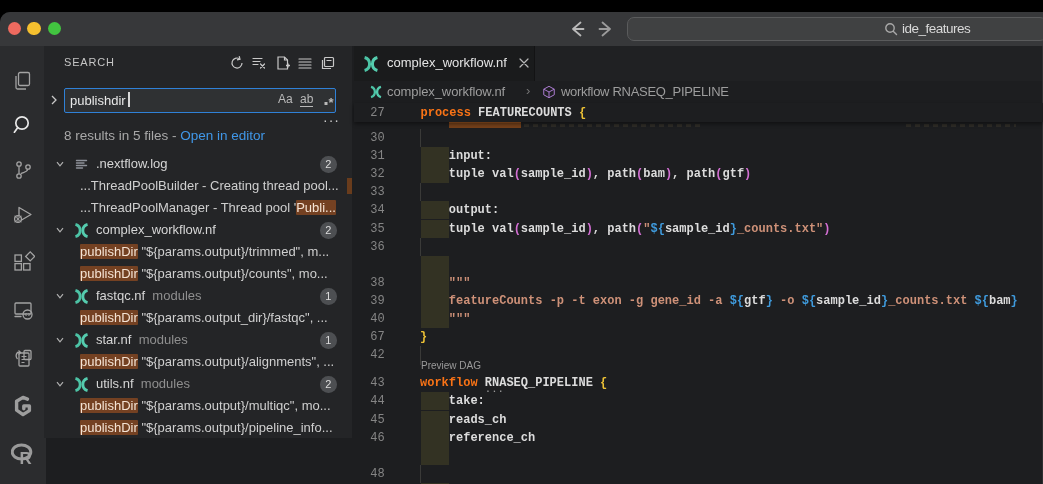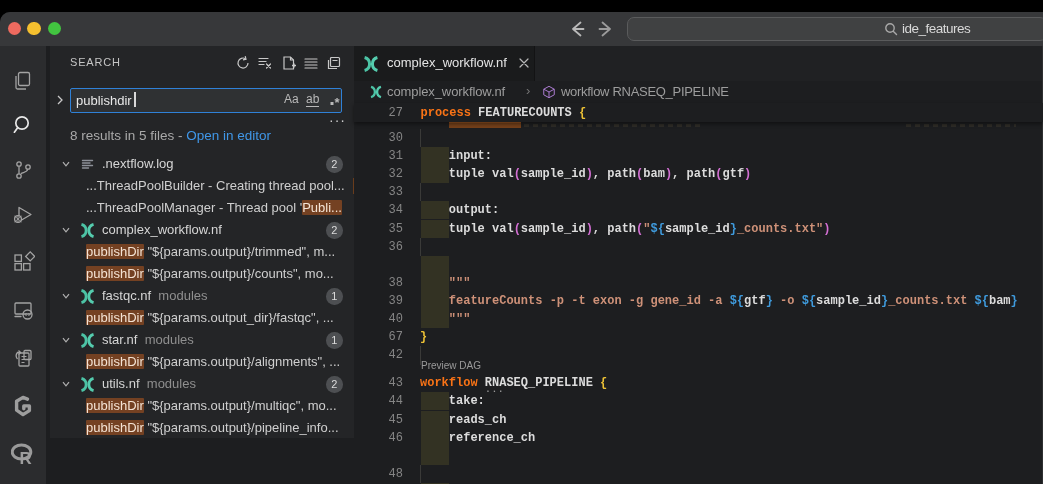--- a/index.html
+++ b/index.html
@@ -14,21 +14,21 @@
   .tl.y { left:27.4px; background:#f5c02f; }
   .tl.g { left:47.6px; background:#42c440; }
   .navarr { position:absolute; top:5px; width:22px; height:24px; color:#b9b9b9; }
   .urlfield { position:absolute; left:627px; top:4.5px; width:420px; height:24px;
               background:#404142; border:1px solid #5a5b5c; border-radius:7px; }
   .urltext { position:absolute; left:902px; top:9px; color:#d9d9d9; font-size:13.5px; letter-spacing:-0.5px; line-height:16px; }
   
   .abar { position:absolute; left:0; top:34px; width:46px; height:450px; background:#2b2c2e; }
   .aicon { position:absolute; left:11px; width:24px; height:24px; }
   
-  .sidebar { position:absolute; left:50px; top:34px; width:308px; height:392px; background:#242527; overflow:hidden; }
+  .sidebar { position:absolute; left:44px; top:34px; width:308px; height:392px; background:#242527; overflow:hidden; }
   .sb-title { position:absolute; left:20px; top:10px; font-size:11px; color:#c5c5c5; letter-spacing:0.8px; }
   .hicon { position:absolute; top:9px; width:16px; height:16px; }
   .srchbox { position:absolute; left:19.5px; top:42px; width:272px; height:25px;
              background:#2f3133; border:1px solid #2f81d7; border-radius:2px; }
   .srchtext { position:absolute; left:26px; top:46.5px; font-size:13px; color:#e8e8e8; }
   .caret { position:absolute; left:84px; top:46px; width:1.5px; height:15px; background:#d8d8d8; }
   .boxbtn { position:absolute; top:46px; font-size:12px; color:#b9b9b9; }
   .chev-replace { position:absolute; left:5px; top:49px; width:10px; height:10px; }
   .dots { position:absolute; left:279px; top:66px; color:#cccccc; font-size:14px; letter-spacing:1px; }
   .results { position:absolute; left:20px; top:82px; font-size:13.5px; color:#a9a9a9; }
@@ -47,21 +47,21 @@
   
   .edgroup { position:absolute; left:354px; top:34px; width:689px; height:450px; background:#1d1e20; }
   .tabstrip { position:absolute; left:0; top:0; width:689px; height:35px; background:#202123; }
   .tab { position:absolute; left:0; top:0; width:181px; height:35px; background:#1a1b1c; border-right:1px solid #131314; }
   .tablbl { position:absolute; left:33px; top:9px; font-size:13px; color:#e4e4e4; }
   .tabx { position:absolute; left:163px; top:10px; width:14px; height:14px; color:#b8b8b8; }
   .crumbs { position:absolute; left:0; top:35px; width:689px; height:22px; font-size:13px; letter-spacing:-0.1px; color:#9d9d9d; }
   .code { position:absolute; left:0; top:57px; width:689px; height:393px;
           font-family:"Liberation Mono", monospace; font-size:12px; font-weight:bold; color:#dcdcdc; }
   .cl { position:absolute; left:0; width:689px; height:18.14px; line-height:18.14px; white-space:pre; }
-  .ln { position:absolute; left:10px; width:39px; text-align:right; color:#858585; font-weight:normal; }
+  .ln { position:absolute; left:4px; width:39px; text-align:center; color:#858585; font-weight:normal; }
   .ct { position:absolute; left:66px; white-space:pre; }
   .band { position:absolute; left:66.5px; width:28.6px; height:18.14px; background:#333223; }
   .guide { position:absolute; left:66px; width:1px; background:#3a3a38; }
   .k { color:#f97316; }   
   .gold { color:#ecc135; }
   .orc { color:#d36fd3; } 
   .ib { color:#3f9bdd; }  
   .str { color:#ce9178; }
   .sticky { position:absolute; left:0; top:0; width:689px; height:19px; line-height:20.5px; background:#1d1e20;
             box-shadow:0 2px 4px rgba(0,0,0,0.45); z-index:5; white-space:pre; }

